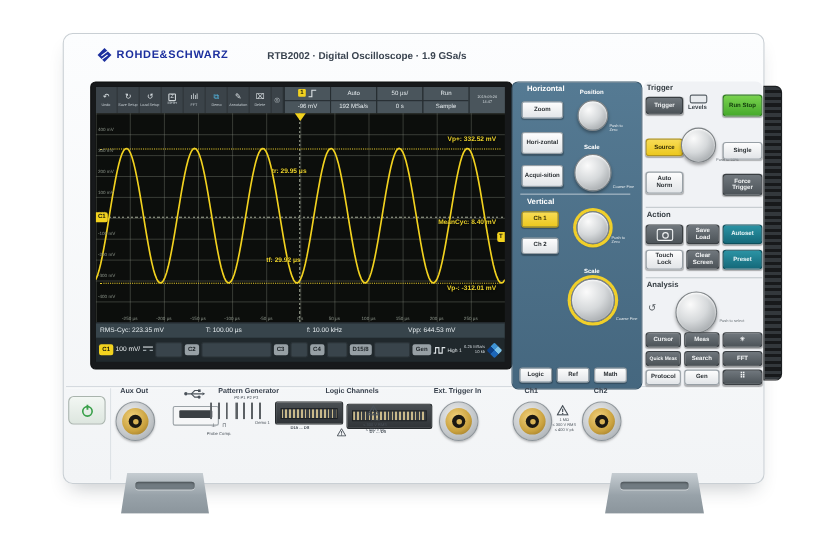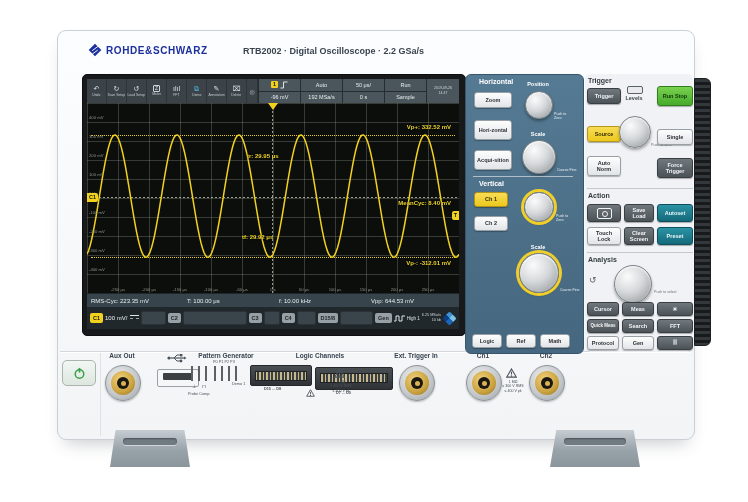--- a/index.html
+++ b/index.html
@@ -122,21 +122,21 @@
   <div class="front-divider" data-name="front-panel-divider"></div>
   <div class="seam-v" data-name="front-panel-seam"></div>
 
   <span class="rs-logo" data-name="rohde-schwarz-logo-icon">
     <svg width="14" height="14" viewBox="0 0 20 20">
         <path d="M10 1 L19 10 L10 19 L1 10 Z" fill="#1c2f9e"></path>
         <path d="M6 11 L14 5 M6 16 L14 10" stroke="#ffffff" stroke-width="1.4" fill="none"></path>
       </svg>
   </span>
   <span class="brand-name" data-name="brand-name">ROHDE&amp;SCHWARZ</span>
-  <span class="brand-model" data-name="model-title">RTB2002 · Digital Oscilloscope · 2.2 GSa/s</span>
+  <span class="brand-model" data-name="model-title">RTB2002 · Digital Oscilloscope · 1.9 GSa/s</span>
 
   <div class="screen" data-name="oscilloscope-screen-bezel"></div>
   <div class="display" data-name="oscilloscope-display">
 
     <div class="toolbar" data-name="screen-toolbar">
       <div class="tb-items" id="tb-items">
           <div class="tb-item" data-name="toolbar-undo-button">
             <span class="tb-ic" data-name="undo-icon">↶</span>
             <span class="tb-la" data-name="toolbar-item-label">Undo</span>
           </div>

